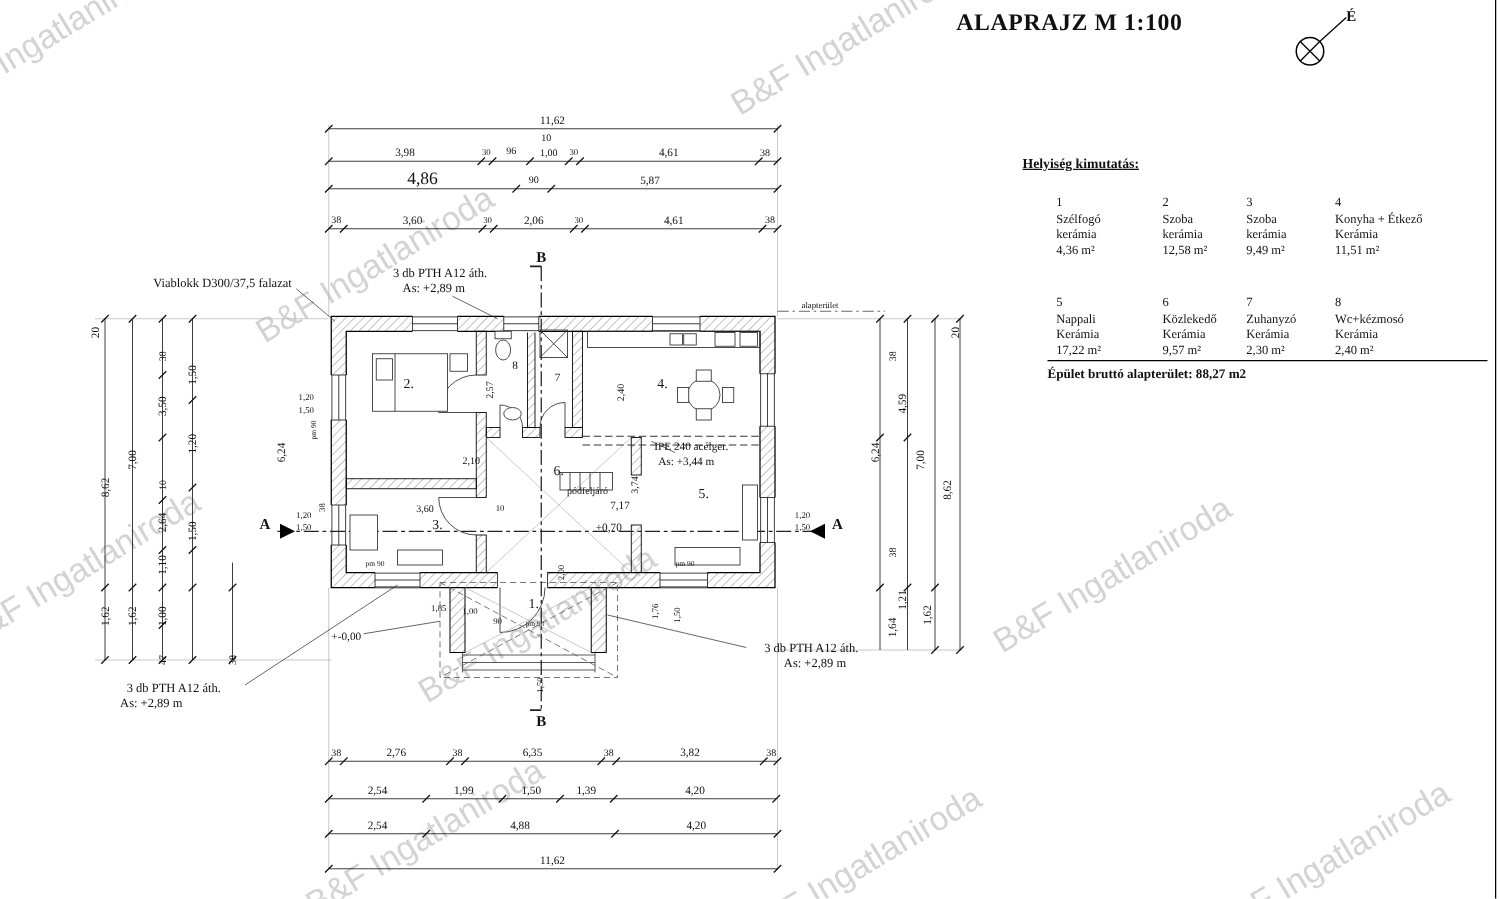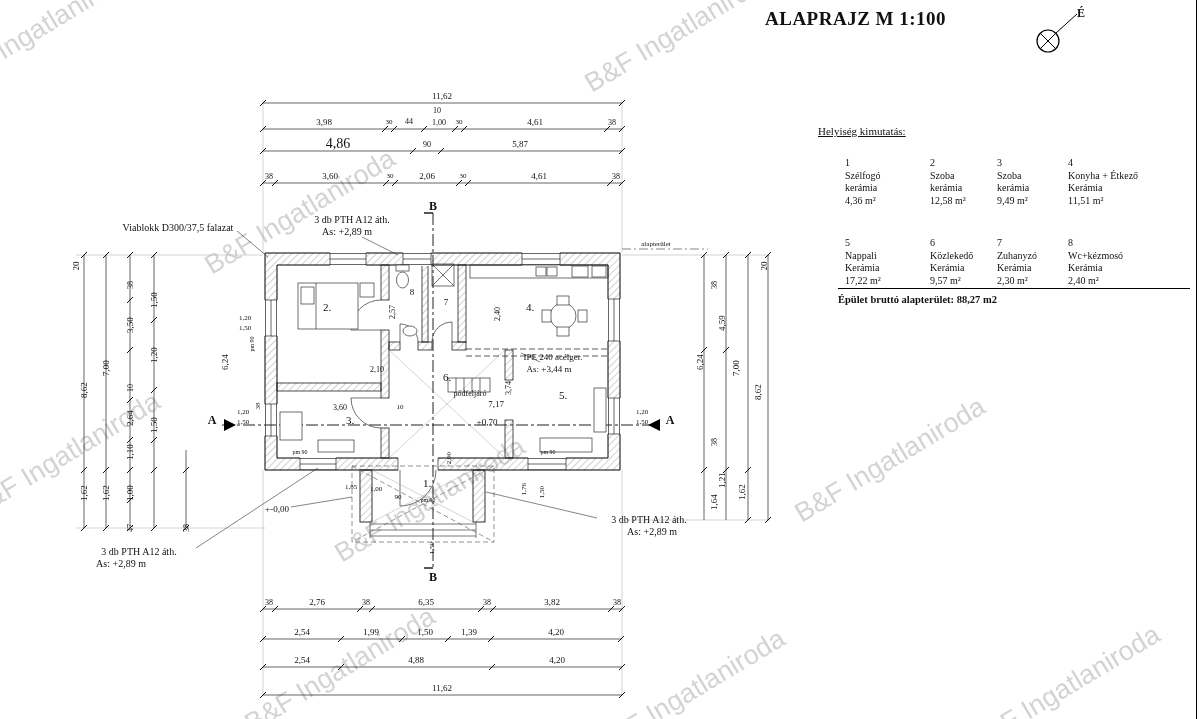--- a/index.html
+++ b/index.html
@@ -6,21 +6,21 @@
   body{width:1200px;height:719px;overflow:hidden;font-family:"Liberation Serif",serif;color:#111;}
   .sheet{position:relative;width:1200px;height:719px;background:#fff;}
   #wm-layer{position:absolute;inset:0;z-index:0;}
   .wm{position:absolute;white-space:nowrap;font-size:27px;color:#c9c9c9;opacity:.8;
       transform:translate(-50%,-50%) rotate(-31deg);font-family:"Liberation Sans",sans-serif;}
   #plan-svg{position:absolute;left:0;top:0;z-index:1;}
   #label-layer{position:absolute;inset:0;z-index:2;pointer-events:none;}
   .lbl{position:absolute;white-space:nowrap;color:#111;}
   .title{position:absolute;left:765px;top:8px;z-index:3;font-size:19px;font-weight:bold;letter-spacing:.5px;}
   .legend{position:absolute;left:818px;top:125px;width:380px;z-index:3;}
-  .legend-heading{font-weight:normal;text-decoration:underline;font-size:11px;}
+  .legend-heading{font-weight:bold;text-decoration:underline;font-size:11px;}
   .legend-grid{display:grid;grid-template-columns:85px 67px 71px 150px;margin-left:27px;margin-top:20px;
                row-gap:30px;font-size:10px;line-height:12.5px;}
   .legend-summary{position:absolute;left:838px;top:288px;width:352px;z-index:3;border-top:1px solid #000;
                   padding-top:4px;font-size:10.5px;font-weight:bold;line-height:14px;}
   .titleblock{position:absolute;left:818px;top:699px;width:379px;height:19px;z-index:3;border:1px solid #000;
               display:flex;align-items:center;font-size:11px;font-weight:bold;background:rgba(255,255,255,.6);box-sizing:border-box;}
   .tb-main{flex:1;text-align:center;}
   .tb-sheet{width:90px;height:100%;border-left:1px solid #000;display:flex;align-items:center;justify-content:center;}
   .sheet-edge{position:absolute;left:1196px;top:0;width:1px;height:719px;background:#000;z-index:3;}
 </style>
@@ -196,21 +196,21 @@
       <circle cx="1048" cy="41" r="11" stroke-width="1.2"></circle>
       <path d="M1040,33L1056,49 M1040,49L1056,33 M1056,33L1077,14" stroke-width="1"></path>
     </g>
   </svg>
 
   <div id="label-layer">
       <span class="lbl" style="left: 442px; top: 96px; font-size: 9px; transform: translate(-50%, -50%);">11,62</span>
       <span class="lbl" style="left: 437px; top: 110px; font-size: 8px; transform: translate(-50%, -50%);">10</span>
       <span class="lbl" style="left: 324px; top: 122px; font-size: 9px; transform: translate(-50%, -50%);">3,98</span>
       <span class="lbl" style="left: 389px; top: 122px; font-size: 7px; transform: translate(-50%, -50%);">30</span>
-      <span class="lbl" style="left: 409px; top: 121px; font-size: 8px; transform: translate(-50%, -50%);">44</span>
+      <span class="lbl" style="left: 409px; top: 121px; font-size: 8px; transform: translate(-50%, -50%);">96</span>
       <span class="lbl" style="left: 439px; top: 122px; font-size: 8px; transform: translate(-50%, -50%);">1,00</span>
       <span class="lbl" style="left: 459px; top: 122px; font-size: 7px; transform: translate(-50%, -50%);">30</span>
       <span class="lbl" style="left: 535px; top: 122px; font-size: 9px; transform: translate(-50%, -50%);">4,61</span>
       <span class="lbl" style="left: 612px; top: 122px; font-size: 8px; transform: translate(-50%, -50%);">38</span>
       <span class="lbl" style="left: 338px; top: 144px; font-size: 14px; transform: translate(-50%, -50%);">4,86</span>
       <span class="lbl" style="left: 427px; top: 144px; font-size: 8px; transform: translate(-50%, -50%);">90</span>
       <span class="lbl" style="left: 520px; top: 144px; font-size: 9px; transform: translate(-50%, -50%);">5,87</span>
       <span class="lbl" style="left: 269px; top: 176px; font-size: 8px; transform: translate(-50%, -50%);">38</span>
       <span class="lbl" style="left: 330px; top: 176px; font-size: 9px; transform: translate(-50%, -50%);">3,60</span>
       <span class="lbl" style="left: 390px; top: 176px; font-size: 7px; transform: translate(-50%, -50%);">30</span>

